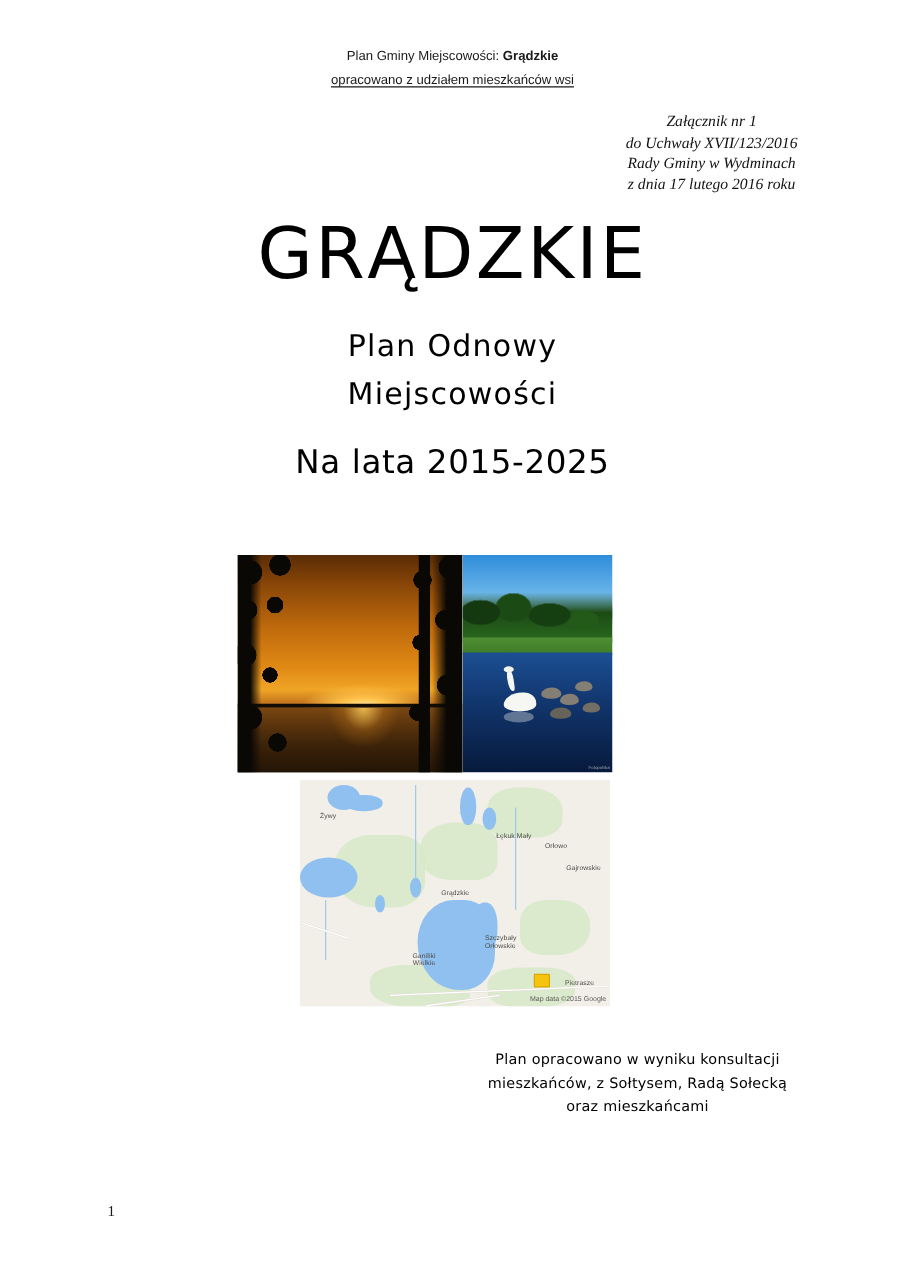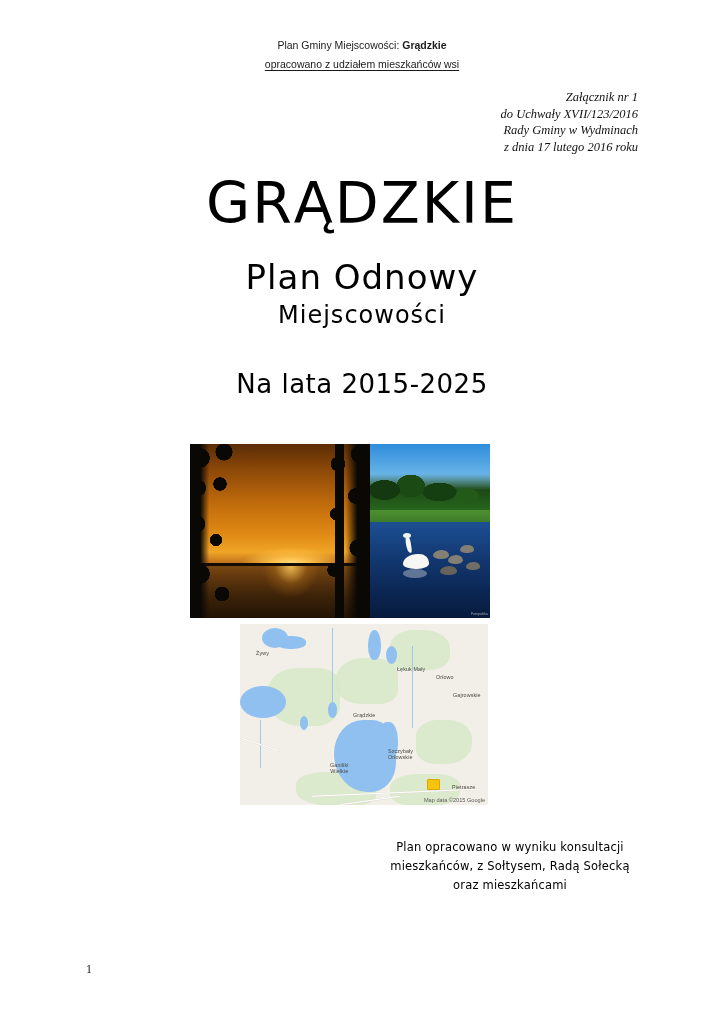--- a/index.html
+++ b/index.html
@@ -38,21 +38,21 @@
   .doc-header .line2 {
     text-decoration: underline;
     text-underline-offset: 2px;
   }
 
   
   .annex-block {
     position: absolute;
     top: 89px;
     right: 86px;
-    text-align: right;
+    text-align: center;
     font-family: "Liberation Serif", serif;
     font-style: italic;
     font-size: 12.5px;
     line-height: 16.5px;
     color: #111111;
     white-space: pre-line;
   }
 
   
   .handwrite {
@@ -72,37 +72,37 @@
     letter-spacing: 2px;
     color: #000000;
   }
 
   .subtitle-1 {
     position: absolute;
     top: 257px;
     left: 0;
     right: 0;
     text-align: center;
-    font-size: 34px;
+    font-size: 24px;
     line-height: 40px;
     letter-spacing: 1px;
   }
   .subtitle-2 {
     position: absolute;
     top: 295px;
     left: 0;
     right: 0;
     text-align: center;
     font-size: 24px;
     line-height: 40px;
     letter-spacing: 1px;
   }
   .subtitle-3 {
     position: absolute;
-    top: 367px;
+    top: 353px;
     left: 0;
     right: 0;
     text-align: center;
     font-size: 26px;
     line-height: 34px;
     letter-spacing: 0.5px;
   }
 
   
   .photo-strip {

